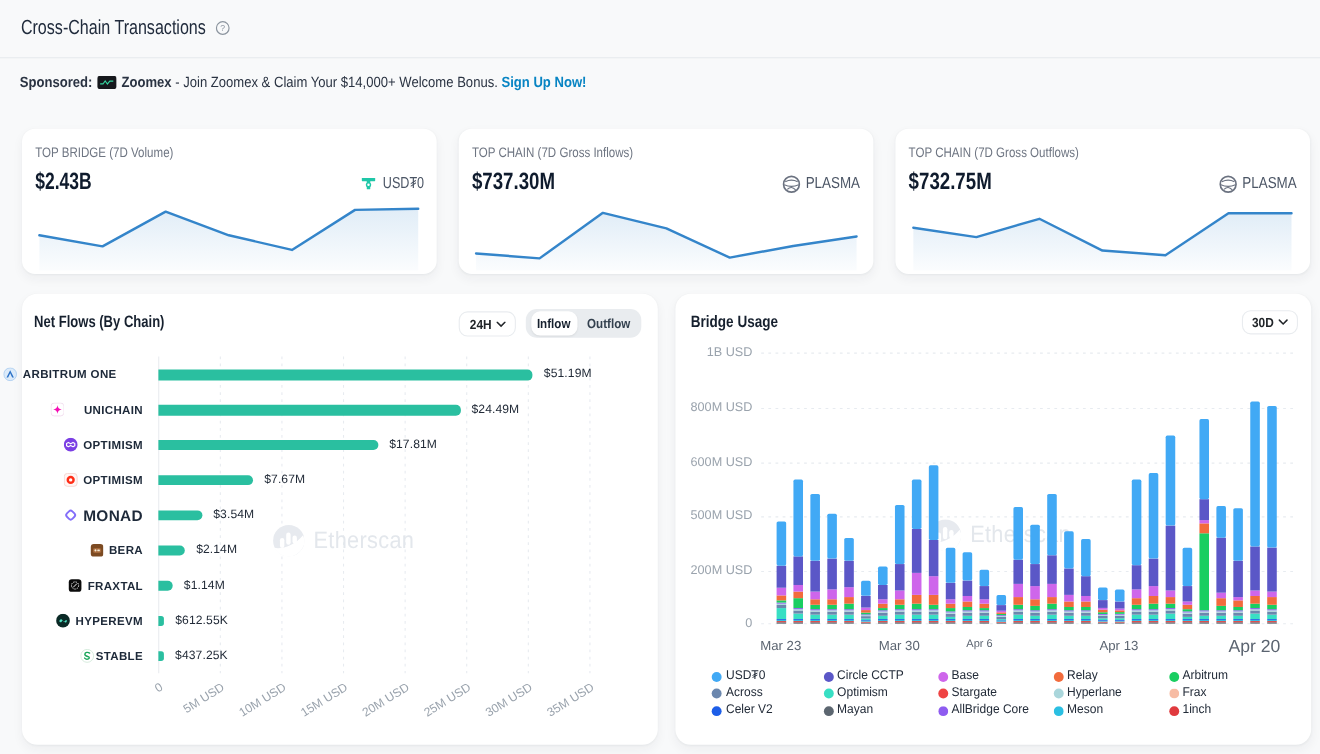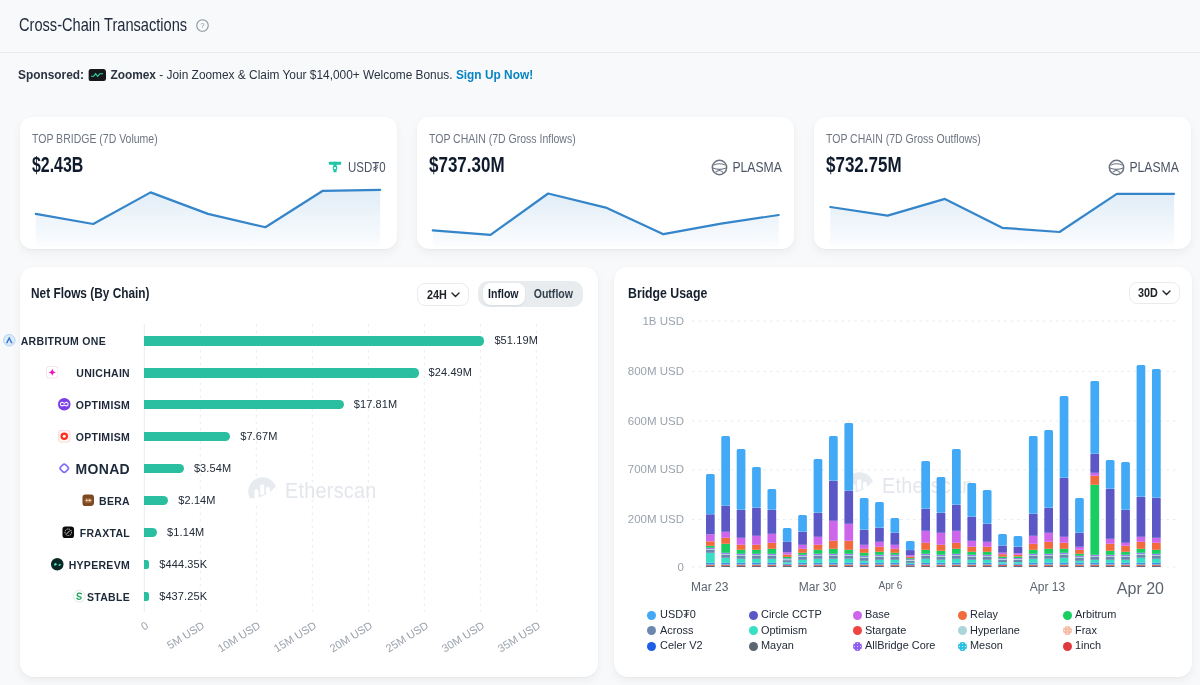--- a/index.html
+++ b/index.html
@@ -177,21 +177,21 @@
 <div style="position:absolute;left:124.3px;top:260.9px;width:12.8px;height:9.5px;background:#2abfa0;border-radius:0 4.5px 4.5px 0"></div>
 <div style="position:absolute;left:147.1px;top:258.7px;font-size:11px;color:#222b38;letter-spacing:0.1px">$1.14M</div>
 <div style="position:absolute;right:468px;top:289.7px;height:16px;display:flex;align-items:center;white-space:nowrap">
       <svg width="12.5" height="12.5" viewBox="0 0 13 13">
         <circle cx="6.5" cy="6.5" r="6.5" fill="#0a2926"></circle>
         <path d="M3 6.9 C4 4.6 5.4 4.9 6 6.2 C6.6 7.5 7.8 7.8 8.6 6.6 C9.3 5.6 10 5.9 10.2 6.5 C10 8.4 8.6 8.7 7.8 7.6 C7 6.5 5.8 6.3 5.2 7.4 C4.6 8.5 3.4 8.3 3 6.9 Z" fill="#50e2c3"></path>
       </svg>
       <span style="margin-left:5px;font-size:10.5px;font-weight:700;color:#1d2939;letter-spacing:0.3px">HYPEREVM</span>
     </div>
 <div style="position:absolute;left:124.3px;top:292.9px;width:5.0px;height:9.5px;background:#2abfa0;border-radius:0 2.5px 2.5px 0"></div>
-<div style="position:absolute;left:139.3px;top:290.7px;font-size:11px;color:#222b38;letter-spacing:0.1px">$444.35K</div>
+<div style="position:absolute;left:139.3px;top:290.7px;font-size:11px;color:#222b38;letter-spacing:0.1px">$612.55K</div>
 <div style="position:absolute;right:468px;top:321.7px;height:16px;display:flex;align-items:center;white-space:nowrap">
       <svg width="12.5" height="12.5" viewBox="0 0 13 13">
         <circle cx="6.5" cy="6.5" r="6.1" fill="#fff" stroke="#cfe8d8" stroke-width="0.8"></circle>
         <path d="M8.8 3.9 C7.2 2.6 4.4 3.1 4.3 5 C4.2 6.6 6.2 6.9 7.4 7.2 C8.7 7.5 8.9 8.9 7.7 9.4 C6.5 9.9 4.9 9.5 4.1 8.6" fill="none" stroke="#18a558" stroke-width="1.3" stroke-linecap="round"></path>
       </svg>
       <span style="margin-left:1px;font-size:10.5px;font-weight:700;color:#1d2939;letter-spacing:0.3px">STABLE</span>
     </div>
 <div style="position:absolute;left:124.3px;top:324.9px;width:4.9px;height:9.5px;background:#2abfa0;border-radius:0 2.5px 2.5px 0"></div>
 <div style="position:absolute;left:139.2px;top:322.7px;font-size:11px;color:#222b38;letter-spacing:0.1px">$437.25K</div>
 <div style="position:absolute;left:64.3px;top:352px;width:60px;text-align:right;font-size:11px;color:#9aa3ad;transform:rotate(-32deg);transform-origin:100% 0;white-space:nowrap">0</div>
@@ -623,27 +623,27 @@
       <rect x="538.0" y="286.80" width="8.7" height="1.00" fill="#8e5cf0"></rect>
       <rect x="538.0" y="282.80" width="8.7" height="4.00" fill="#19ce61"></rect>
       <rect x="538.0" y="275.80" width="8.7" height="7.00" fill="#f26b3c"></rect>
       <rect x="538.0" y="270.80" width="8.7" height="5.00" fill="#ce66eb"></rect>
       <rect x="538.0" y="230.80" width="8.7" height="40.00" fill="#5b57c7"></rect>
       <rect x="538.0" y="102.00" width="8.7" height="128.80" rx="1.5" fill="#41a9f5"></rect>
     </svg>
 <div style="position:absolute;left:0;top:47.5px;width:70.5px;text-align:right;font-size:11.5px;color:#9aa3ad">1B USD</div>
 <div style="position:absolute;left:0;top:97.8px;width:70.5px;text-align:right;font-size:11.5px;color:#9aa3ad">800M USD</div>
 <div style="position:absolute;left:0;top:147.5px;width:70.5px;text-align:right;font-size:11.5px;color:#9aa3ad">600M USD</div>
-<div style="position:absolute;left:0;top:196.4px;width:70.5px;text-align:right;font-size:11.5px;color:#9aa3ad">700M USD</div>
+<div style="position:absolute;left:0;top:196.4px;width:70.5px;text-align:right;font-size:11.5px;color:#9aa3ad">500M USD</div>
 <div style="position:absolute;left:0;top:246.1px;width:70.5px;text-align:right;font-size:11.5px;color:#9aa3ad">200M USD</div>
 <div style="position:absolute;left:0;top:293.5px;width:70.5px;text-align:right;font-size:11.5px;color:#9aa3ad">0</div>
 <div style="position:absolute;left:66.3px;top:312.5px;width:60px;text-align:center;font-size:12px;color:#5b6470">Mar 23</div>
 <div style="position:absolute;left:174.0px;top:312.5px;width:60px;text-align:center;font-size:12px;color:#5b6470">Mar 30</div>
 <div style="position:absolute;left:265px;top:312.5px;width:60px;text-align:left;font-size:10px;color:#5b6470">Apr 6</div>
-<div style="position:absolute;left:404px;top:312.5px;width:60px;text-align:center;font-size:12px;color:#5b6470">Apr 13</div>
+<div style="position:absolute;left:386px;top:312.5px;width:60px;text-align:left;font-size:12px;color:#5b6470">Apr 13</div>
 <div style="position:absolute;left:496.9px;top:312.5px;width:60px;text-align:center;font-size:16px;color:#5b6470">Apr 20</div>
 <div style="position:absolute;left:33.6px;top:343.6px;width:9px;height:9px;border-radius:50%;background-color:#41a9f5;"></div>
 <div style="position:absolute;left:46.1px;top:341.1px;font-size:11.5px;color:#222b38;transform:scaleX(0.95);transform-origin:left center;white-space:nowrap">USD₮0</div>
 <div style="position:absolute;left:135.0px;top:343.6px;width:9px;height:9px;border-radius:50%;background-color:#5b57c7;"></div>
 <div style="position:absolute;left:147.5px;top:341.1px;font-size:11.5px;color:#222b38;transform:scaleX(0.95);transform-origin:left center;white-space:nowrap">Circle CCTP</div>
 <div style="position:absolute;left:239.4px;top:343.6px;width:9px;height:9px;border-radius:50%;background-color:#ce66eb;"></div>
 <div style="position:absolute;left:251.9px;top:341.1px;font-size:11.5px;color:#222b38;transform:scaleX(0.95);transform-origin:left center;white-space:nowrap">Base</div>
 <div style="position:absolute;left:344.3px;top:343.6px;width:9px;height:9px;border-radius:50%;background-color:#f26b3c;"></div>
 <div style="position:absolute;left:356.8px;top:341.1px;font-size:11.5px;color:#222b38;transform:scaleX(0.95);transform-origin:left center;white-space:nowrap">Relay</div>
 <div style="position:absolute;left:449.2px;top:343.6px;width:9px;height:9px;border-radius:50%;background-color:#19ce61;"></div>

